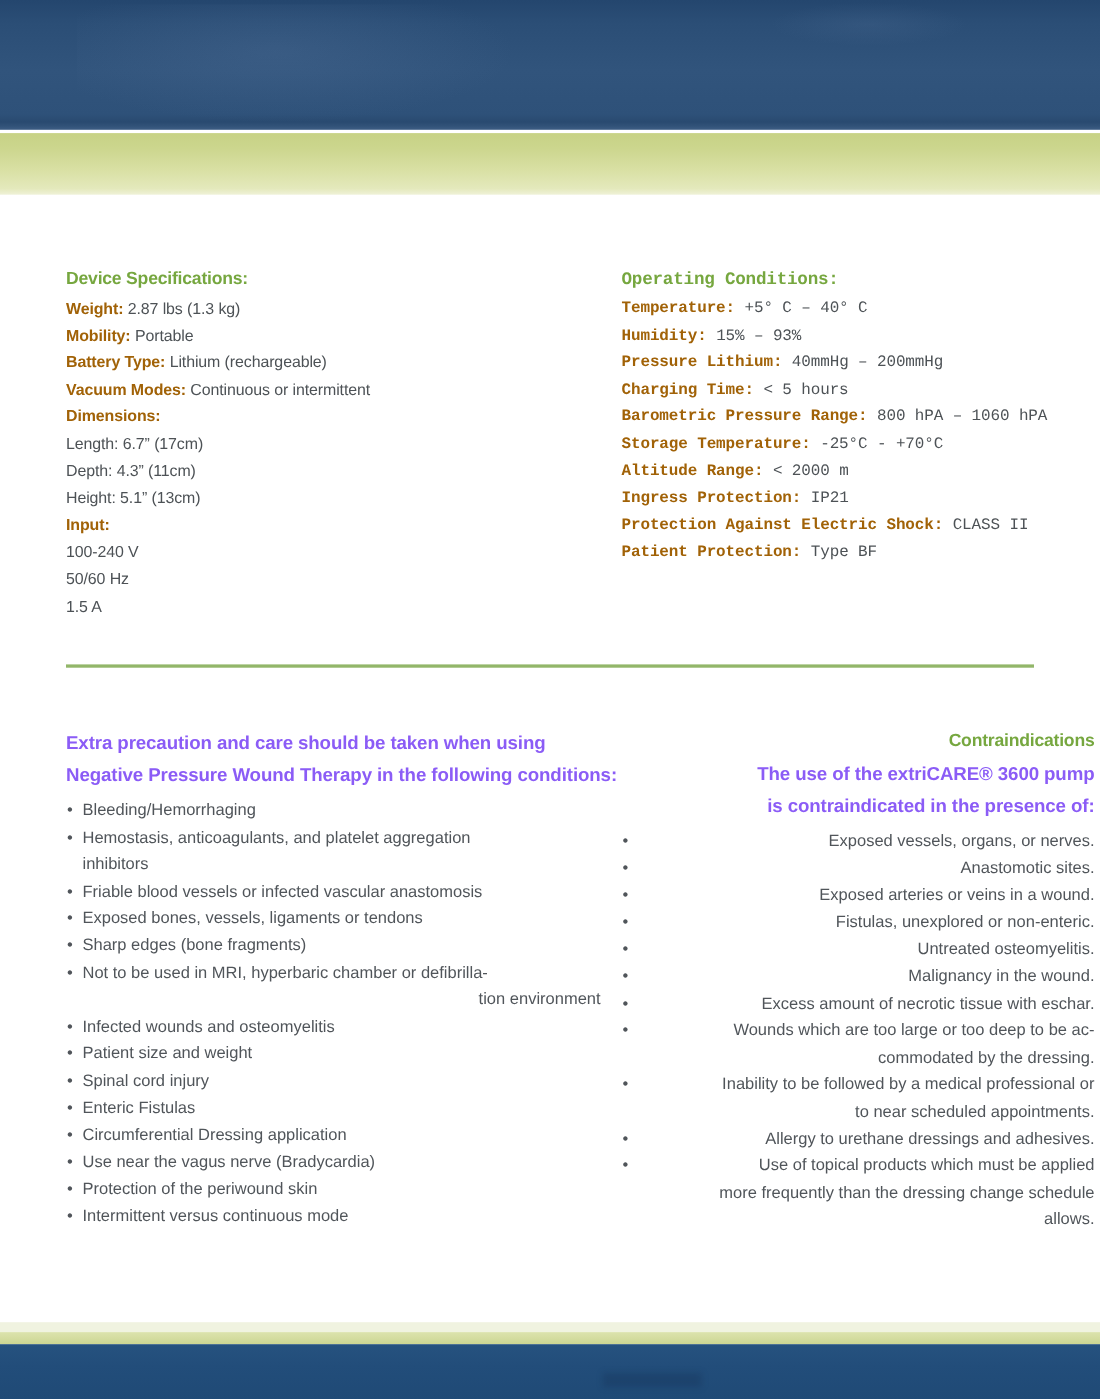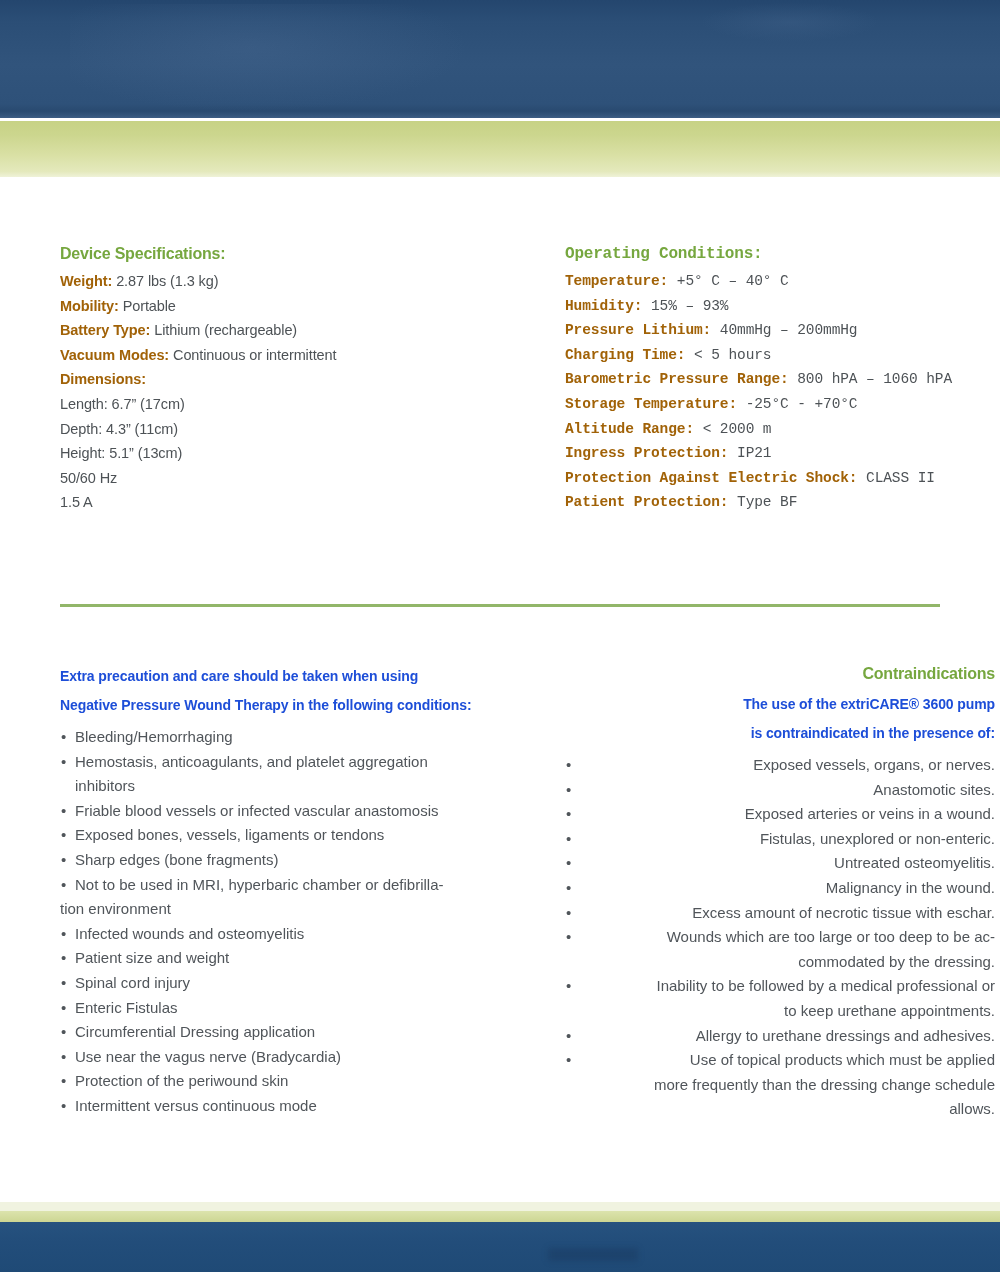--- a/index.html
+++ b/index.html
@@ -30,31 +30,31 @@
   .spec-row{font-size:14.5px;line-height:24.6px;white-space:nowrap;letter-spacing:-0.1px;}
   .spec-label{color:#a16207;font-weight:bold;}
   .spec-value{color:#4d5256;}
   
   .divider{position:absolute;left:60px;top:604px;width:880px;height:2.5px;background:#92b669;}
   
   .warn-left{position:absolute;left:60px;top:662px;width:486px;}
   .warn-right{position:absolute;left:565px;top:662px;width:430px;text-align:right;}
   .warn-left .green-title,.warn-right .green-title{margin-bottom:4px;}
   .intro-line{
-    font-size:14px;font-weight:bold;color:#1d4ed8;line-height:28.5px;
+    font-size:17px;font-weight:bold;color:#8b5cf6;line-height:28.5px;
     letter-spacing:-0.1px;white-space:nowrap;
   }
   .bullets{list-style:none;margin:6px 0 0 0;padding:0;}
   .bullet-item{
     position:relative;padding-left:15px;font-size:15px;line-height:24.6px;color:#50555a;
   }
   .bullet-dot{position:absolute;left:1px;top:0;color:#50555a;}
   .bullet-line{white-space:nowrap;}
   .cont{white-space:nowrap;}
-  .cont.no-indent{margin-left:-15px;}
+  .cont.no-indent{margin-left:-15px;text-align:right;}
   
   .footer-stripe{position:absolute;left:0;top:1202px;width:1000px;height:9px;background:#f0f3e0;}
   .band-bottom-green{position:absolute;left:0;top:1211px;width:1000px;height:11px;
     background:linear-gradient(180deg,#dce3ad,#ccd693);}
   .band-bottom-blue{position:absolute;left:0;top:1222px;width:1000px;height:50px;
     background:linear-gradient(180deg,#26527f 0%,#224d7a 40%,#1f4a76 100%);}
   .wm-footer{position:absolute;left:548px;top:26px;width:90px;height:13px;
     background:rgba(15,35,70,0.22);filter:blur(3px);}
 </style>
 </head>
@@ -72,20 +72,22 @@
     <h2 class="green-title">Device Specifications:</h2>
     <div id="specs-left-rows">
         <div class="spec-row"><span class="spec-label">Weight:</span><span class="spec-value"> 2.87 lbs (1.3 kg)</span></div>
         <div class="spec-row"><span class="spec-label">Mobility:</span><span class="spec-value"> Portable</span></div>
         <div class="spec-row"><span class="spec-label">Battery Type:</span><span class="spec-value"> Lithium (rechargeable)</span></div>
         <div class="spec-row"><span class="spec-label">Vacuum Modes:</span><span class="spec-value"> Continuous or intermittent</span></div>
         <div class="spec-row"><span class="spec-label">Dimensions:</span></div>
         <div class="spec-row"><span class="spec-value">Length: 6.7” (17cm)</span></div>
         <div class="spec-row"><span class="spec-value">Depth: 4.3” (11cm)</span></div>
         <div class="spec-row"><span class="spec-value">Height: 5.1” (13cm)</span></div>
+        <div class="spec-row"><span class="spec-label">Input:</span></div>
+        <div class="spec-row"><span class="spec-value">100-240 V</span></div>
         <div class="spec-row"><span class="spec-value">50/60 Hz</span></div>
         <div class="spec-row"><span class="spec-value">1.5 A</span></div>
       </div>
   </section>
 
   <section class="specs-right">
     <h2 class="green-title">Operating Conditions:</h2>
     <div id="specs-right-rows">
         <div class="spec-row"><span class="spec-label">Temperature:</span><span class="spec-value"> +5° C – 40° C</span></div>
         <div class="spec-row"><span class="spec-label">Humidity:</span><span class="spec-value"> 15% – 93%</span></div>
@@ -205,21 +207,21 @@
           <div class="bullet-line">Excess amount of necrotic tissue with eschar.</div>
         </li>
         <li class="bullet-item">
           <span class="bullet-dot">•</span>
           <div class="bullet-line">Wounds which are too large or too deep to be ac-</div>
           <div class="cont">commodated by the dressing.</div>
         </li>
         <li class="bullet-item">
           <span class="bullet-dot">•</span>
           <div class="bullet-line">Inability to be followed by a medical professional or</div>
-          <div class="cont">to keep urethane appointments.</div>
+          <div class="cont">to near scheduled appointments.</div>
         </li>
         <li class="bullet-item">
           <span class="bullet-dot">•</span>
           <div class="bullet-line">Allergy to urethane dressings and adhesives.</div>
         </li>
         <li class="bullet-item">
           <span class="bullet-dot">•</span>
           <div class="bullet-line">Use of topical products which must be applied</div>
           <div class="cont">more frequently than the dressing change schedule</div>
           <div class="cont">allows.</div>

